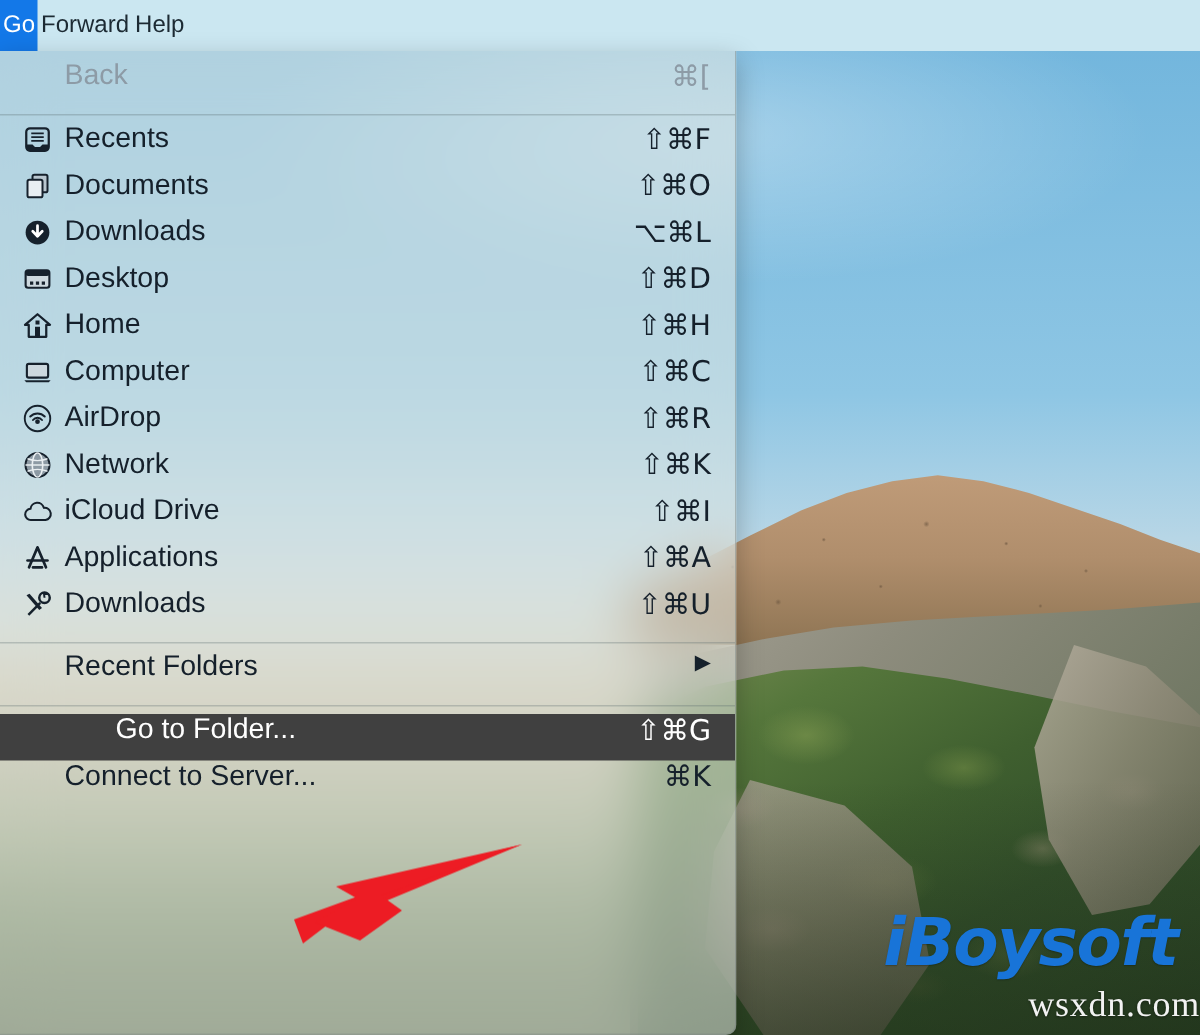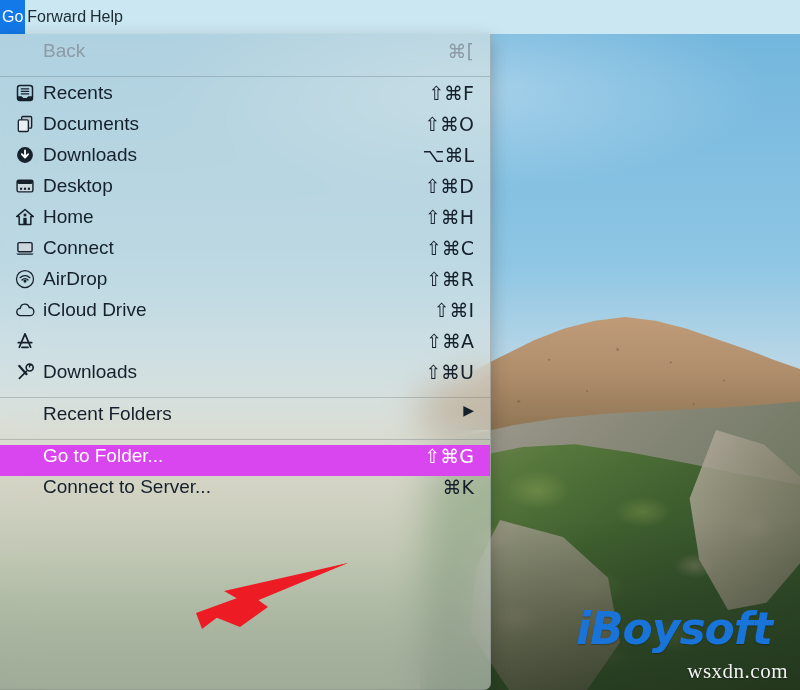--- a/index.html
+++ b/index.html
@@ -98,37 +98,37 @@
   }
   .darken-bottom {
     position: absolute;
     left: 420px; right: 0; bottom: 0; height: 170px;
     background: linear-gradient(to bottom, rgba(20,30,15,0) 0%, rgba(20,30,15,0.35) 100%);
   }
 
   
   .watermark-logo {
     position: absolute;
-    right: 28px;
+    right: 15px;
     bottom: 36px;
     font-family: "DejaVu Sans", sans-serif;
     font-size: 44px;
     font-weight: bold;
     font-style: italic;
     color: #1874d8;
     letter-spacing: -1px;
     text-shadow: 0 1px 1px rgba(0,0,0,.25);
     user-select: none;
   }
   .watermark-url {
     position: absolute;
-    right: 12px;
+    right: 0;
     bottom: 6px;
     font-family: "Liberation Serif", serif;
-    font-size: 21px;
+    font-size: 24px;
     color: #f2f2f2;
     letter-spacing: .5px;
     text-shadow: 0 1px 2px rgba(0,0,0,.45);
     user-select: none;
   }
 
   
   .menubar {
     position: absolute;
     left: 0; top: 0; right: 0;
@@ -174,22 +174,23 @@
     height: 31px;
     display: flex;
     align-items: flex-start;
     padding: 0 16px 0 12px;
     font-size: 19px;
     color: #15202b;
     white-space: nowrap;
   }
   .menu-item.disabled { color: #8d9ba6; }
   .menu-item.selected {
-    background: #d946ef;
+    background: #404040;
     color: #ffffff;
+    gap: 34px;
   }
   .mi-icon {
     width: 26px;
     min-width: 26px;
     height: 22px;
     margin-right: 5px;
     display: flex;
     align-items: center;
     justify-content: center;
   }
@@ -323,55 +324,70 @@
         <span class="mi-spacer"></span>
         <span class="mi-shortcut">⇧⌘H</span>
       </div>
       <div class="menu-item">
         <span class="mi-icon">
           <svg width="20" height="20" viewBox="0 0 24 24">
             <rect x="3.5" y="5.5" width="17" height="11" rx="1.5" fill="#cdd8de" stroke="#16212c" stroke-width="1.7"></rect>
             <path d="M1.5 18.5 h21 l-1.5 1.6 h-18 z" fill="#16212c"></path>
           </svg>
         </span>
-        <span class="mi-label">Connect</span>
+        <span class="mi-label">Computer</span>
         <span class="mi-spacer"></span>
         <span class="mi-shortcut">⇧⌘C</span>
       </div>
       <div class="menu-item">
         <span class="mi-icon">
           <svg width="20" height="20" viewBox="0 0 24 24">
             <circle cx="12" cy="12" r="10.2" fill="none" stroke="#16212c" stroke-width="1.5"></circle>
             <circle cx="12" cy="14.5" r="1.9" fill="#16212c"></circle>
             <path d="M8.4 13.2 a4.6 4.6 0 0 1 7.2 0" fill="none" stroke="#16212c" stroke-width="1.6" stroke-linecap="round"></path>
             <path d="M6.2 10.4 a8 8 0 0 1 11.6 0" fill="none" stroke="#16212c" stroke-width="1.6" stroke-linecap="round"></path>
           </svg>
         </span>
         <span class="mi-label">AirDrop</span>
         <span class="mi-spacer"></span>
         <span class="mi-shortcut">⇧⌘R</span>
       </div>
       <div class="menu-item">
         <span class="mi-icon">
+          <svg width="20" height="20" viewBox="0 0 24 24">
+            <circle cx="12" cy="12" r="9.6" fill="#8d9aa4" stroke="#16212c" stroke-width="1.6"></circle>
+            <ellipse cx="12" cy="12" rx="4.2" ry="9.6" fill="none" stroke="#e9eef1" stroke-width="1.3"></ellipse>
+            <line x1="2.4" y1="12" x2="21.6" y2="12" stroke="#e9eef1" stroke-width="1.3"></line>
+            <path d="M4 7 Q12 10 20 7" fill="none" stroke="#e9eef1" stroke-width="1.1"></path>
+            <path d="M4 17 Q12 14 20 17" fill="none" stroke="#e9eef1" stroke-width="1.1"></path>
+          </svg>
+        </span>
+        <span class="mi-label">Network</span>
+        <span class="mi-spacer"></span>
+        <span class="mi-shortcut">⇧⌘K</span>
+      </div>
+      <div class="menu-item">
+        <span class="mi-icon">
           <svg width="21" height="20" viewBox="0 0 26 24">
             <path d="M7 19 a4.6 4.6 0 0 1 -0.4 -9.2 A5.6 5.6 0 0 1 17.6 9 a4.2 4.2 0 0 1 1.4 10 Z" fill="none" stroke="#16212c" stroke-width="1.7" stroke-linejoin="round"></path>
           </svg>
         </span>
         <span class="mi-label">iCloud Drive</span>
         <span class="mi-spacer"></span>
         <span class="mi-shortcut">⇧⌘I</span>
       </div>
       <div class="menu-item">
         <span class="mi-icon">
           <svg width="20" height="20" viewBox="0 0 24 24">
             <path d="M12 3.5 L18.8 19.5 M12 3.5 L5.2 19.5" stroke="#16212c" stroke-width="2.1" stroke-linecap="round"></path>
             <path d="M4 14 h16" stroke="#16212c" stroke-width="2.1" stroke-linecap="round"></path>
             <path d="M8.4 19.5 L15.6 19.5" stroke="#16212c" stroke-width="2.1" stroke-linecap="round"></path>
           </svg>
         </span>
+        <span class="mi-label">Applications</span>
         <span class="mi-spacer"></span>
         <span class="mi-shortcut">⇧⌘A</span>
       </div>
       <div class="menu-item">
         <span class="mi-icon">
           <svg width="20" height="20" viewBox="0 0 24 24">
             <path d="M4 19.6 L13.5 10 l1.4 1.4 L5.4 21 Z" fill="#16212c"></path>
             <path d="M3.2 4.5 l2.4 -1.2 l10 11.4 l-2.2 1.6 Z" fill="#16212c"></path>
             <circle cx="17.6" cy="6.6" r="4.2" fill="none" stroke="#16212c" stroke-width="2"></circle>
             <path d="M20.5 3.6 L17.2 3.4 L17.6 6.6" stroke="#16212c" stroke-width="1.6" fill="none"></path>

